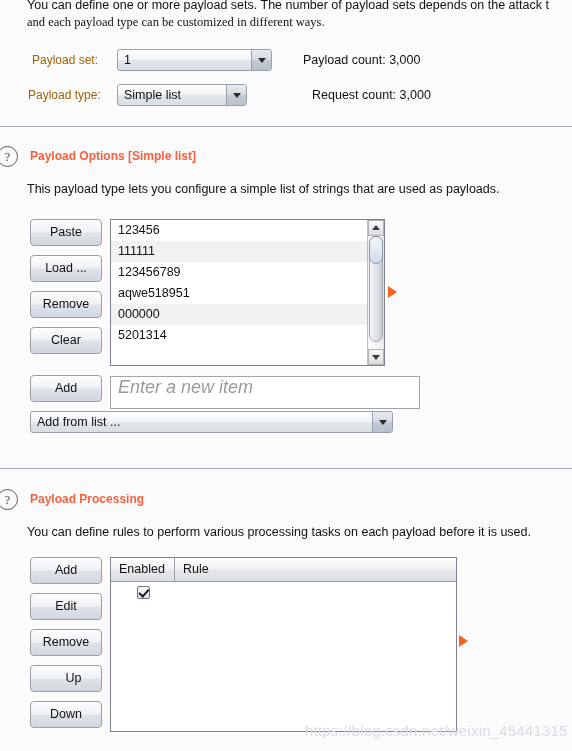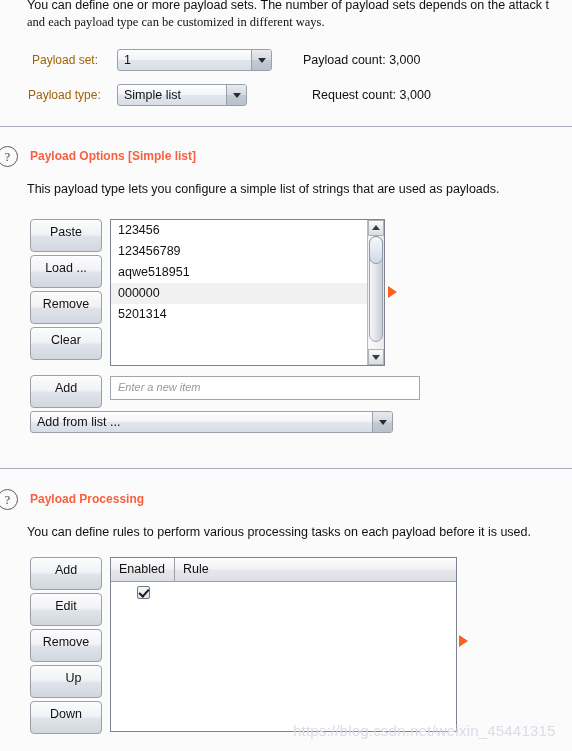--- a/index.html
+++ b/index.html
@@ -107,21 +107,21 @@
     width: 0; height: 0;
     border-left: 4px solid transparent;
     border-right: 4px solid transparent;
     border-top: 5px solid #2a2a2a;
   }
 
   
   .btn {
     position: absolute;
     width: 72px;
-    height: 33px;
+    height: 27px;
     box-sizing: border-box;
     border: 1px solid #9aa0a8;
     border-radius: 4px;
     background: linear-gradient(to bottom, #fcfcfd 0%, #f0f2f5 46%, #dfe3e9 54%, #d2d7df 100%);
     box-shadow: inset 0 1px 0 #ffffff;
     font-size: 12.5px;
     color: #111;
     text-align: center;
     line-height: 25px;
     cursor: default;
@@ -206,24 +206,24 @@
     background: linear-gradient(to bottom, #f4f8fd, #cfdbe9);
     box-sizing: border-box;
   }
 
   
   .textinput {
     position: absolute;
     box-sizing: border-box;
     border: 1px solid #a0a4ac;
     background: #ffffff;
-    height: 24px;
+    height: 33px;
     line-height: 21px;
     padding-left: 7px;
-    font-size: 11px;
+    font-size: 18px;
     color: #9a9a9a;
     font-style: italic;
     white-space: nowrap;
     overflow: hidden;
   }
 
   
   .table {
     position: absolute;
     box-sizing: border-box;
@@ -288,20 +288,21 @@
   }
 
   
   .watermark {
     position: absolute;
     color: #d9dde6;
     font-size: 15px;
     letter-spacing: 0.2px;
     white-space: nowrap;
     font-family: "Liberation Sans", sans-serif;
+    margin-left: 12px;
   }
 </style>
 </head>
 <body>
 
 <div class="intro" style="top:-3px;">You can define one or more payload sets. The number of payload sets depends on the attack t</div>
 <div class="intro" style="top:14px;font-family:Liberation Serif, serif;">and each payload type can be customized in different ways.</div>
 
 <div class="field-label" style="left:32px; top:53px;">Payload set:</div>
 <div class="combo" style="left:117px; top:49px; width:155px;">
@@ -327,20 +328,21 @@
 <div class="section-title" style="left:30px; top:149px;">Payload Options [Simple list]</div>
 <div class="intro" style="top:181px;">This payload type lets you configure a simple list of strings that are used as payloads.</div>
 
 <div class="btn" style="left:30px; top:219px;">Paste</div>
 <div class="btn" style="left:30px; top:255px;">Load ...</div>
 <div class="btn" style="left:30px; top:291px;">Remove</div>
 <div class="btn" style="left:30px; top:327px;">Clear</div>
 
 <div class="listbox" style="left:110px; top:219px; width:275px; height:147px;">
   <div class="list-row">123456</div>
+  <div class="list-row alt">111111</div>
   <div class="list-row">123456789</div>
   <div class="list-row">aqwe518951</div>
   <div class="list-row alt">000000</div>
   <div class="list-row">5201314</div>
 
   <div class="scrollbar">
     <div class="sb-btn up">
         <i></i>
       </div>
     <div class="sb-track">

